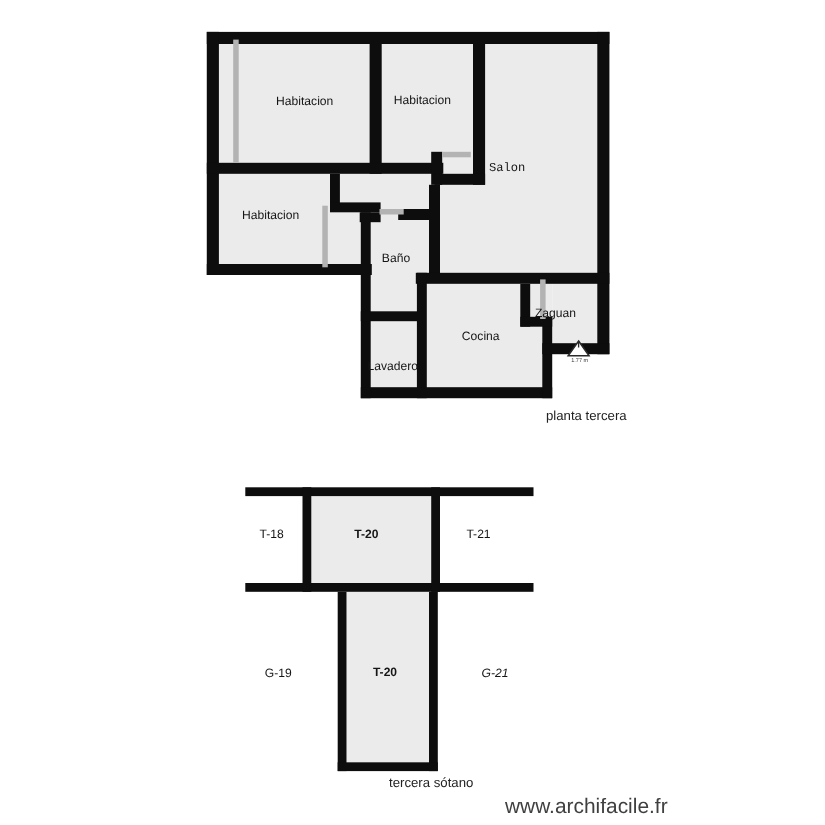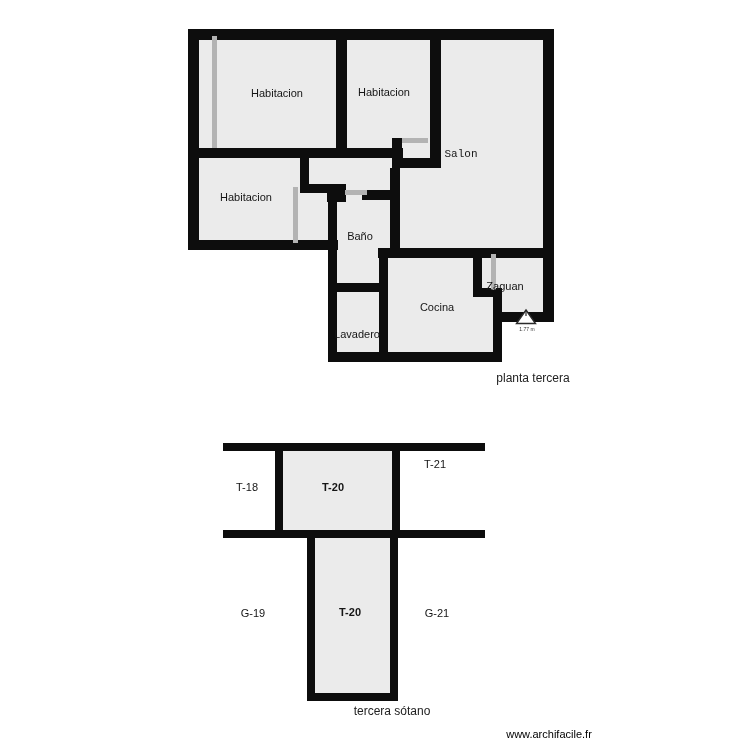--- a/index.html
+++ b/index.html
@@ -13,21 +13,21 @@
   .d{position:absolute;background:#b3b3b3;}
   .lbl{
     position:absolute;transform:translate(-50%,-50%);
     font-size:11px;line-height:1;white-space:nowrap;color:#151515;text-align:center;
   }
   .caption{font-size:12px;color:#222;}
   .tiny{font-size:5px;letter-spacing:0;color:#333;}
   .bold{font-weight:bold;}
   .footer{
     position:absolute;transform:translate(-50%,-50%);
-    font-size:11px;color:#000000;white-space:nowrap;margin-left:16px;
+    font-size:19px;color:#404040;white-space:nowrap;
   }
   .tri{position:absolute;}
 </style>
 </head>
 <body>
 
 <div class="plan">
 
   <div class="f" style="left:188px;top:29px;width:366px;height:221px;"></div>
   <div class="f" style="left:328px;top:250px;width:174px;height:112px;"></div>
@@ -89,21 +89,21 @@
   <div class="w" style="left:223px;top:443px;width:262px;height:8px;"></div>
   <div class="w" style="left:223px;top:530px;width:262px;height:8px;"></div>
   <div class="w" style="left:275px;top:443px;width:8px;height:95px;"></div>
   <div class="w" style="left:392px;top:443px;width:8px;height:95px;"></div>
   <div class="w" style="left:307px;top:538px;width:8px;height:163px;"></div>
   <div class="w" style="left:390px;top:538px;width:8px;height:163px;"></div>
   <div class="w" style="left:307px;top:693px;width:91px;height:8px;"></div>
 
   <span class="lbl" style="left:247px;top:487px;">T-18</span>
   <span class="lbl bold" style="left:333px;top:487px;">T-20</span>
-  <span class="lbl" style="left:435px;top:464px;">T-21</span>
+  <span class="lbl" style="left:435px;top:487px;">T-21</span>
   <span class="lbl" style="left:253px;top:613px;">G-19</span>
   <span class="lbl bold" style="left:350px;top:612px;">T-20</span>
-  <span class="lbl" style="left:437px;top:613px;">G-21</span>
+  <span class="lbl" style="left:450px;top:613px;font-style:italic;">G-21</span>
 
   <span class="lbl caption" style="left:392px;top:711px;">tercera sótano</span>
 </div>
 
 <span class="footer" style="left:533px;top:734px;">www.archifacile.fr</span>
 
 </body></html>

